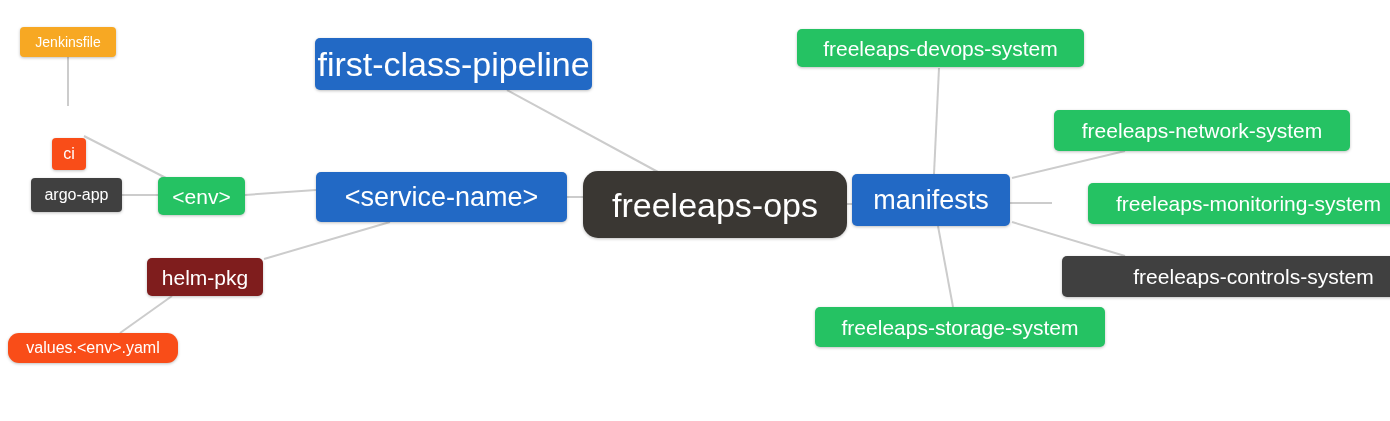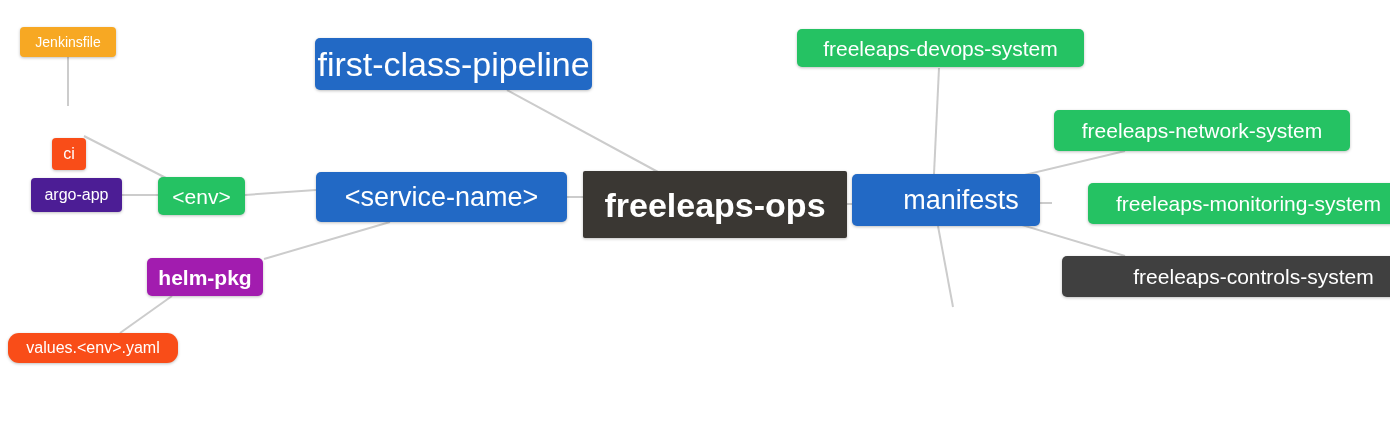--- a/index.html
+++ b/index.html
@@ -35,21 +35,21 @@
     justify-content: center;
     color: #ffffff;
     white-space: nowrap;
     border-radius: 5px;
     box-shadow: 0 1px 3px rgba(0,0,0,0.25);
     cursor: pointer;
     line-height: 1;
     user-select: none;
   }
   .node.small { border-radius: 4px; }
-  .node.root  { border-radius: 2px; font-weight: bold; }
+  .node.root  { border-radius: 15px; }
 </style>
 </head>
 <body>
 
 <div class="canvas" style="background: rgb(255, 255, 255);">
 
   <svg class="edges-layer" xmlns="http://www.w3.org/2000/svg" width="1390" height="421">
     <g style="stroke: rgb(204, 204, 204);">
       <line x1="68" y1="57" x2="68" y2="106"></line>
       <line x1="84" y1="136" x2="166" y2="178"></line>
@@ -65,38 +65,39 @@
       <line x1="1010" y1="203" x2="1052" y2="203"></line>
       <line x1="1012" y1="222" x2="1125" y2="256"></line>
       <line x1="938" y1="226" x2="953" y2="307"></line>
     </g>
   </svg>
 
   <div class="node small" style="left: 20px; top: 27px; width: 96px; height: 30px; font-size: 14px; background: rgb(247, 168, 35);">Jenkinsfile</div>
 
   <div class="node small" style="left: 52px; top: 106px; width: 34px; height: 32px; font-size: 16px; background: rgb(249, 77, 24); margin-top: 32px;">ci</div>
 
-  <div class="node small" style="left: 31px; top: 178px; width: 91px; height: 34px; font-size: 16px; background: #4c1d95;">argo-app</div>
+  <div class="node small" style="left: 31px; top: 178px; width: 91px; height: 34px; font-size: 16px; background: #404040;">argo-app</div>
 
   <div class="node small" style="left: 8px; top: 333px; width: 170px; height: 30px; font-size: 16px; background: rgb(249, 77, 24); border-radius: 11px;">values.&lt;env&gt;.yaml</div>
 
   <div class="node" style="left: 158px; top: 177px; width: 87px; height: 38px; font-size: 21px; background: rgb(37, 194, 99);">&lt;env&gt;</div>
 
-  <div class="node" style="left: 147px; top: 258px; width: 116px; height: 38px; font-size: 21px; background: #a21caf; font-weight: bold;">helm-pkg</div>
+  <div class="node" style="left: 147px; top: 258px; width: 116px; height: 38px; font-size: 21px; background: #7f1d1d;">helm-pkg</div>
 
   <div class="node" style="left: 315px; top: 38px; width: 277px; height: 52px; font-size: 34px; background: rgb(34, 105, 197);">first-class-pipeline</div>
 
   <div class="node" style="left: 316px; top: 172px; width: 251px; height: 50px; font-size: 27px; background: rgb(34, 105, 197);">&lt;service-name&gt;</div>
 
   <div class="node root" style="left: 583px; top: 171px; width: 264px; height: 67px; font-size: 34px; background: rgb(58, 55, 51);">freeleaps-ops</div>
 
-  <div class="node" style="left: 852px; top: 174px; width: 158px; height: 52px; font-size: 27px; background: rgb(34, 105, 197); padding-left: 30px;">manifests</div>
+  <div class="node" style="left: 852px; top: 174px; width: 158px; height: 52px; font-size: 27px; background: rgb(34, 105, 197);">manifests</div>
 
   <div class="node" style="left: 797px; top: 29px; width: 287px; height: 38px; font-size: 21px; background: rgb(37, 194, 99); text-align: right;">freeleaps-devops-system</div>
 
   <div class="node" style="left: 1054px; top: 110px; width: 296px; height: 41px; font-size: 21px; background: rgb(37, 194, 99);">freeleaps-network-system</div>
 
   <div class="node" style="left: 1052px; top: 183px; width: 321px; height: 41px; font-size: 21px; background: rgb(37, 194, 99); margin-left: 36px;">freeleaps-monitoring-system</div>
 
   <div class="node" style="left: 1062px; top: 256px; width: 295px; height: 41px; font-size: 21px; background: #404040; padding-left: 44px;">freeleaps-controls-system</div>
 
+  <div class="node" style="left: 815px; top: 307px; width: 290px; height: 40px; font-size: 21px; background: rgb(37, 194, 99);">freeleaps-storage-system</div>
 
 </div>
 
 </body></html>

